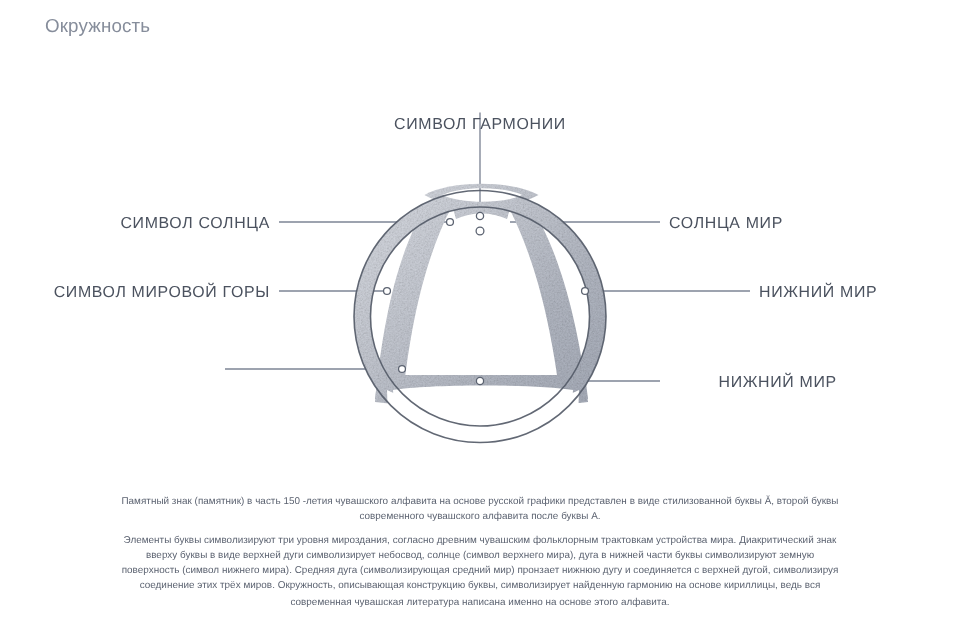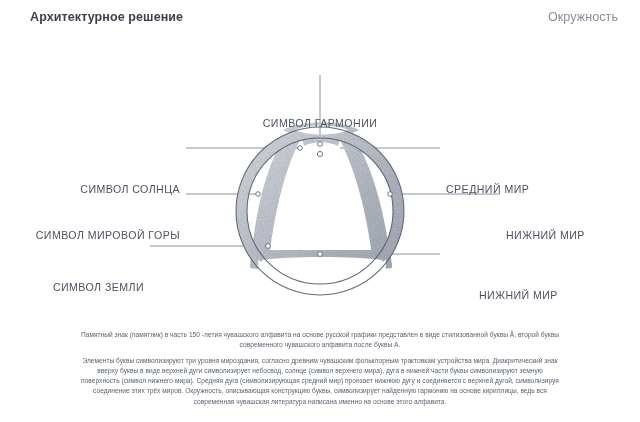--- a/index.html
+++ b/index.html
@@ -58,21 +58,20 @@
     display: block;
   }
 
   .callout {
     position: absolute;
     font-size: 10.6px;
     letter-spacing: 0.45px;
     color: #4b525f;
     white-space: nowrap;
     line-height: 1;
-    margin-top: 40px;
   }
   .callout.right { text-align: left; }
   .callout.left  { text-align: right; }
   .callout.center{ text-align: center; }
 
   
   .bodycopy {
     position: absolute;
     left: 78px;
     top: 330px;
@@ -85,21 +84,20 @@
     text-align: center;
     color: #5b6270;
     letter-spacing: 0.02px;
   }
   .bodycopy p + p { margin-top: 5px; }
 </style>
 </head>
 <body>
 
 <div class="header">
-  <div class="header-title">Архитектурное решение</div>
   <div class="header-section">Окружность</div>
 </div>
 
 <div class="diagram">
 
   <svg class="diagram-svg" width="640" height="290" viewBox="0 0 640 290">
     <defs>
 
       <filter id="granite" x="-10%" y="-10%" width="120%" height="120%">
         <feTurbulence type="fractalNoise" baseFrequency="0.92" numOctaves="4" seed="7" result="n"></feTurbulence>
@@ -179,26 +177,23 @@
   </div>
 
   <div class="callout left" style="left:0; top:156px; width:180px;">
     <span>СИМВОЛ МИРОВОЙ ГОРЫ</span>
   </div>
 
   <div class="callout left" style="left:0; top:110px; width:180px;">
     <span>СИМВОЛ СОЛНЦА</span>
   </div>
 
-  <div class="callout left" style="left:0; top:208px; width:144px;">
-    <span>СИМВОЛ ЗЕМЛИ</span>
-  </div>
 
   <div class="callout right" style="left:446px; top:110px; width:190px;">
-    <span>СРЕДНИЙ МИР</span>
+    <span>СОЛНЦА МИР</span>
   </div>
 
   <div class="callout right" style="left:506px; top:156px; width:190px;">
     <span>НИЖНИЙ МИР</span>
   </div>
 
   <div class="callout right" style="left:446px; top:216px; width:190px;padding-left:33px;">
     <span>НИЖНИЙ МИР</span>
   </div>
 </div>

